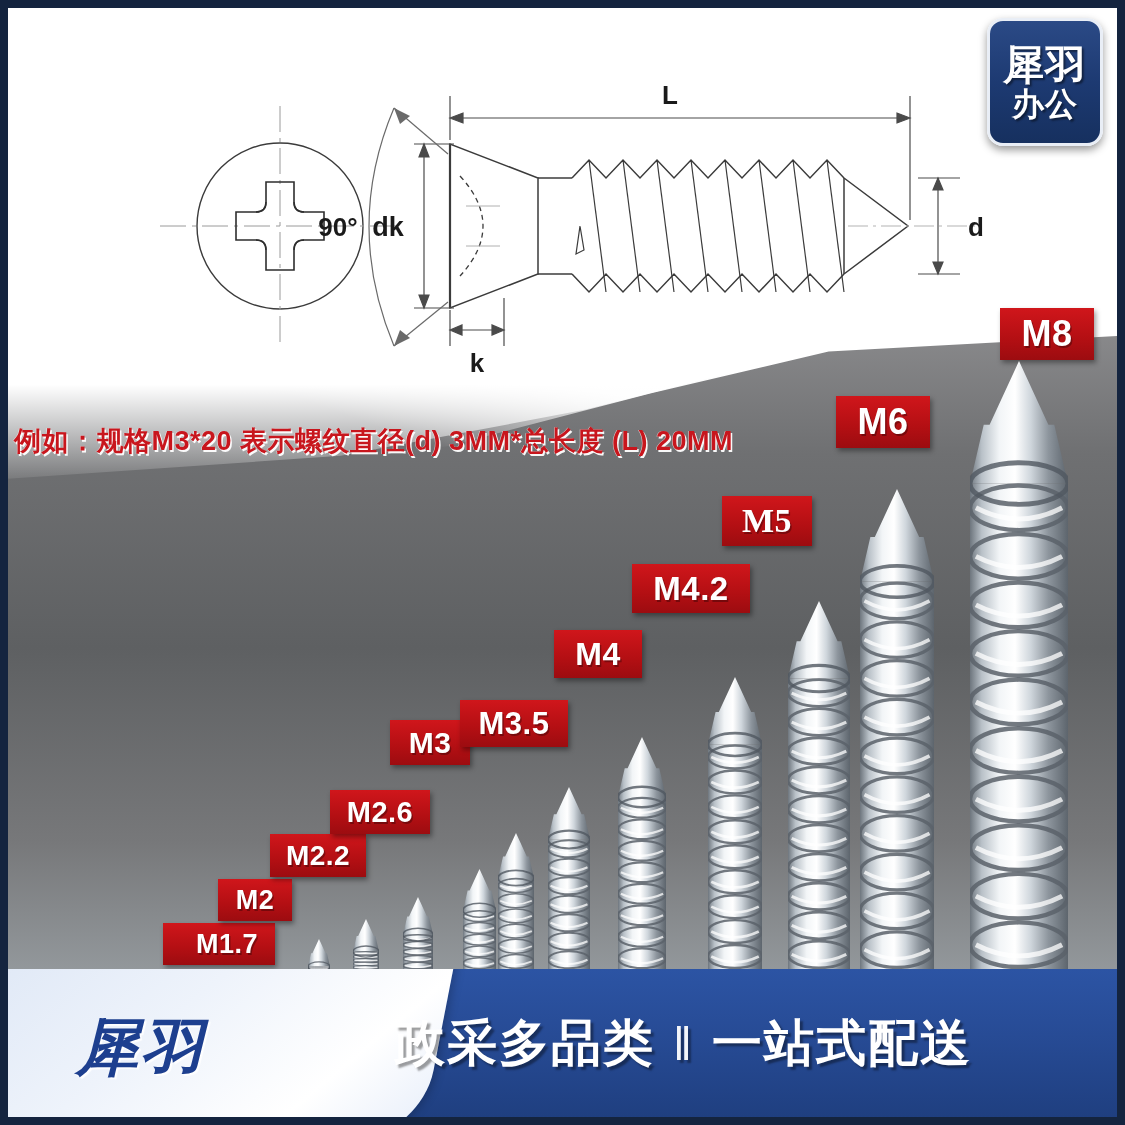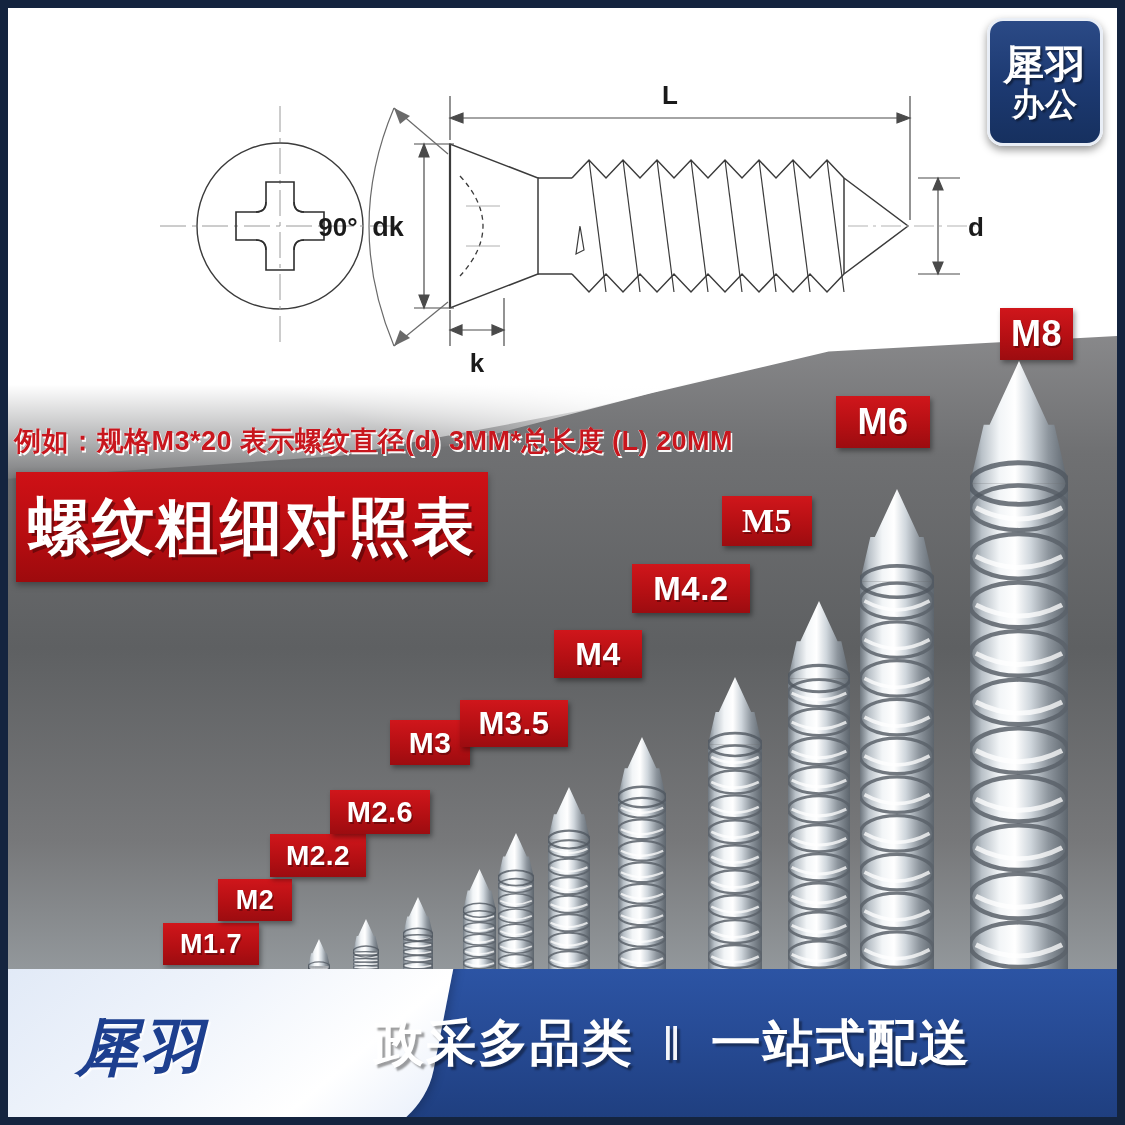--- a/index.html
+++ b/index.html
@@ -111,25 +111,25 @@
     transform:skewX(11deg);
     display:flex;align-items:center;
   }
   .botbar .brand{
     margin-left:108px;
     font-size:62px;font-weight:bold;color:#1d3f8f;
     font-style:italic;letter-spacing:3px;
     text-shadow:2px 2px 1px rgba(255,255,255,.9);
   }
   .botbar .slogan{
-    position:absolute;left:366px;top:50%;transform:translateY(-50%);
+    position:absolute;left:387px;top:50%;transform:translateY(-50%);
     font-size:50px;font-weight:bold;color:#fff;letter-spacing:2px;
     white-space:nowrap;
     text-shadow:3px 3px 2px rgba(0,0,0,.38);
-    display:flex;align-items:center;gap:28px;
+    display:flex;align-items:center;gap:18px;
   }
   .botbar .sep{font-size:46px;font-weight:normal;opacity:.95;}
 </style>
 </head>
 <body>
 
 <div id="page">
 
   <div class="bg-base"></div>
   <div class="bg-grey"></div>
@@ -225,26 +225,23 @@
         <line x1="770" y1="100" x2="812" y2="100"></line>
         <line x1="770" y1="196" x2="812" y2="196"></line>
         <line x1="700" y1="148" x2="830" y2="148" stroke="#b4b4b4" stroke-dasharray="20 5 3 5"></line>
       </g>
       <text x="828" y="158" font-size="26" font-weight="bold" fill="#1a1a1a" font-family="'Liberation Sans',sans-serif" text-anchor="middle">d</text>
     </svg>
   </div>
 
   <div class="strapline">例如：规格M3*20  表示螺纹直径(d) 3MM*总长度 (L) 20MM</div>
 
-  <div class="titleblock">
-    <span class="t">螺纹粗细对照表</span>
-  </div>
 
   <div id="screw-layer">
-      <div class="badge" style="left: 155px; top: 915px; width: 96px; height: 42px; font-size: 27px;">M1.7</div>
+      <div class="badge" style="left: 155px; top: 915px; width: 96px; height: 42px; font-size: 27px; padding-left: 16px;">M1.7</div>
       <div class="screw" style="left: 300px; width: 22px; height: 30px;">
   <svg viewBox="0 0 22 30" preserveAspectRatio="none" xmlns="http://www.w3.org/2000/svg">
     <defs>
       <linearGradient id="g2230" x1="0" y1="0" x2="1" y2="0">
         <stop offset="0%" stop-color="#6e767e"></stop>
         <stop offset="12%" stop-color="#b9c1c8"></stop>
         <stop offset="30%" stop-color="#f2f5f7"></stop>
         <stop offset="46%" stop-color="#ffffff"></stop>
         <stop offset="62%" stop-color="#cfd6dc"></stop>
         <stop offset="80%" stop-color="#8d959d"></stop>
@@ -580,21 +577,21 @@
           <path d="M4.4399999999999995 344.375 Q 37 362.2 69.56 344.375" fill="none" stroke="rgba(255,255,255,.75)" stroke-width="3.7"></path>
           <ellipse cx="37" cy="383.125" rx="37" ry="17.825" fill="none" stroke="rgba(90,98,106,.85)" stroke-width="3.33"></ellipse>
           <path d="M4.4399999999999995 383.125 Q 37 400.95 69.56 383.125" fill="none" stroke="rgba(255,255,255,.75)" stroke-width="3.7"></path>
           <ellipse cx="37" cy="421.875" rx="37" ry="17.825" fill="none" stroke="rgba(90,98,106,.85)" stroke-width="3.33"></ellipse>
           <path d="M4.4399999999999995 421.875 Q 37 439.7 69.56 421.875" fill="none" stroke="rgba(255,255,255,.75)" stroke-width="3.7"></path>
           <ellipse cx="37" cy="460.625" rx="37" ry="17.825" fill="none" stroke="rgba(90,98,106,.85)" stroke-width="3.33"></ellipse>
           <path d="M4.4399999999999995 460.625 Q 37 478.45 69.56 460.625" fill="none" stroke="rgba(255,255,255,.75)" stroke-width="3.7"></path>
     <ellipse cx="37" cy="92.5" rx="37" ry="15.725000000000001" fill="none" stroke="rgba(80,88,96,.8)" stroke-width="3.7"></ellipse>
   </svg>
       </div>
-      <div class="badge" style="left: 992px; top: 300px; width: 73px; height: 52px; font-size: 36px;">M8</div>
+      <div class="badge" style="left: 992px; top: 300px; width: 94px; height: 52px; font-size: 36px;">M8</div>
       <div class="screw" style="left: 962px; width: 98px; height: 608px;">
   <svg viewBox="0 0 98 608" preserveAspectRatio="none" xmlns="http://www.w3.org/2000/svg">
     <defs>
       <linearGradient id="g98608" x1="0" y1="0" x2="1" y2="0">
         <stop offset="0%" stop-color="#6e767e"></stop>
         <stop offset="12%" stop-color="#b9c1c8"></stop>
         <stop offset="30%" stop-color="#f2f5f7"></stop>
         <stop offset="46%" stop-color="#ffffff"></stop>
         <stop offset="62%" stop-color="#cfd6dc"></stop>
         <stop offset="80%" stop-color="#8d959d"></stop>

